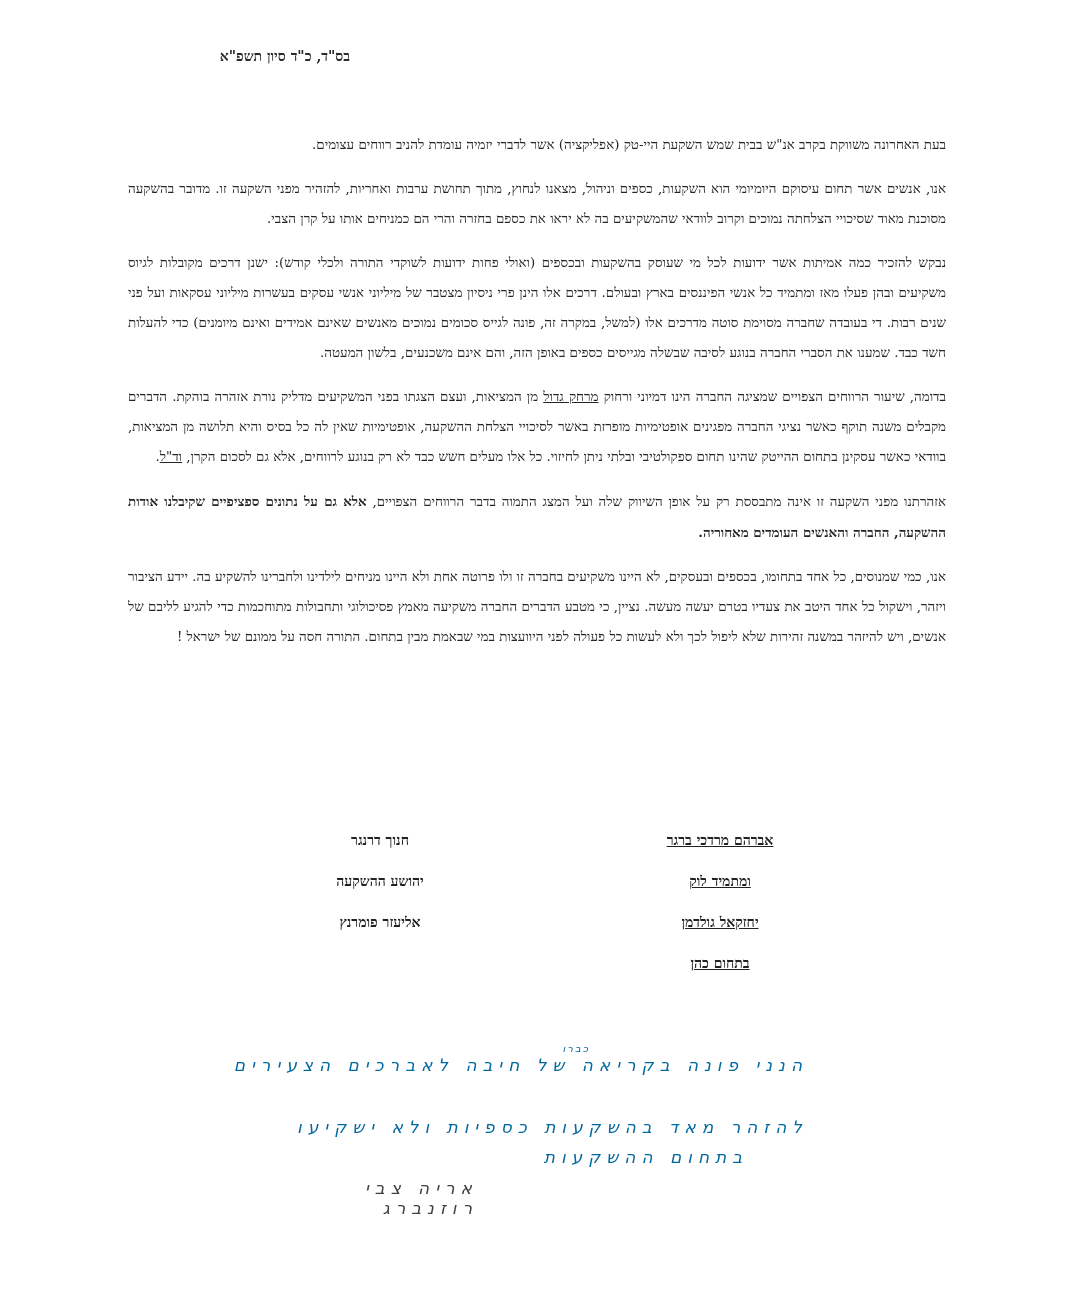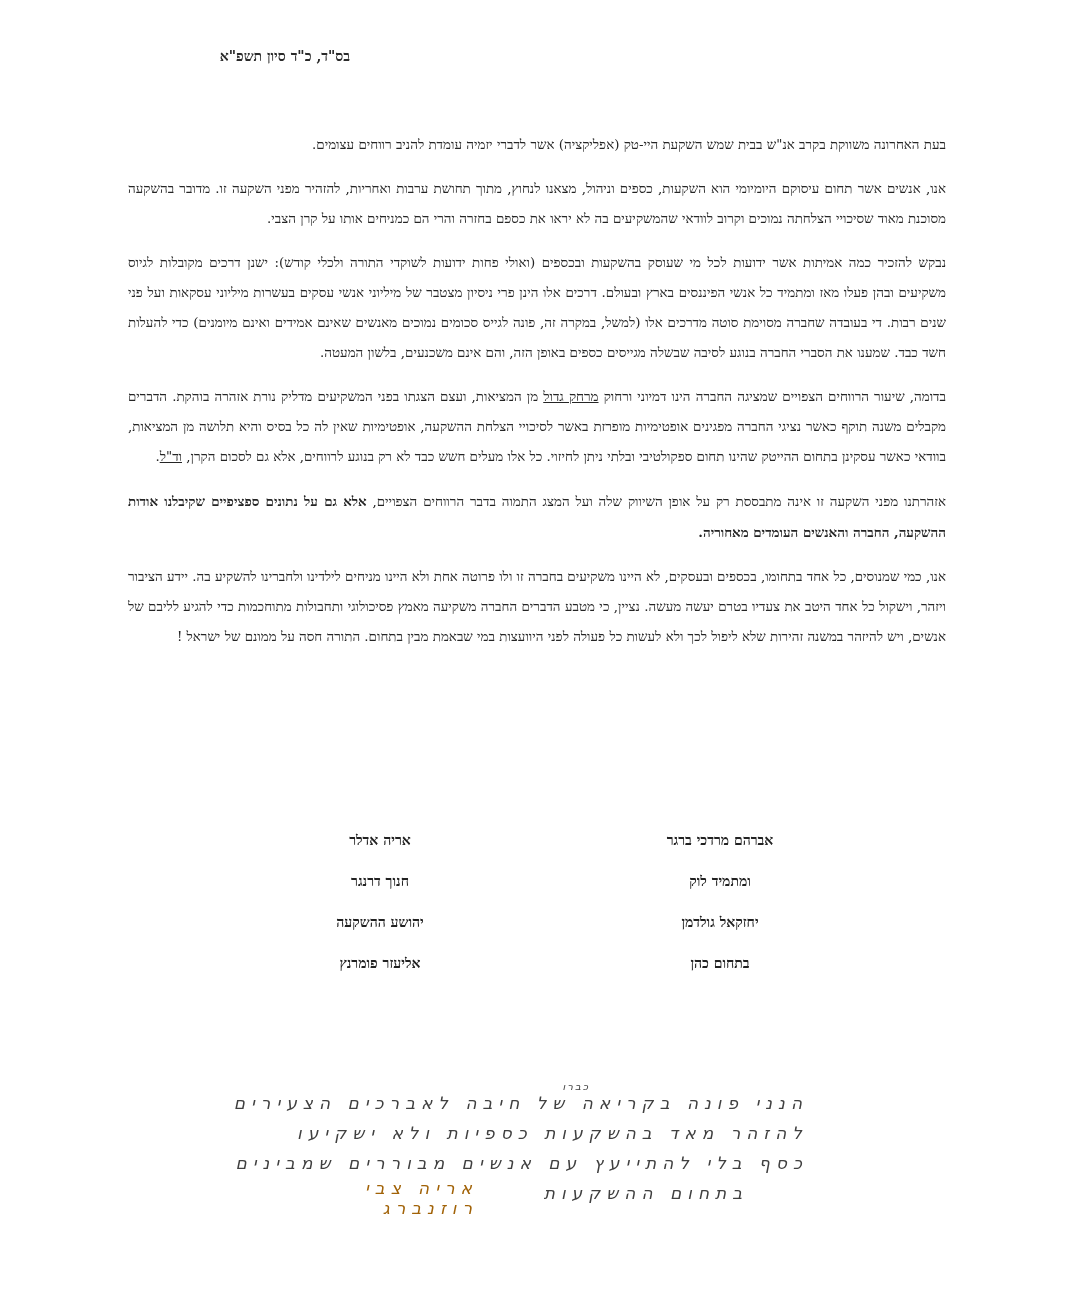--- a/index.html
+++ b/index.html
@@ -20,38 +20,38 @@
   }
   .para { margin: 0 0 14px 0; }
   .para.first { margin-bottom: 14px; }
   .u { text-decoration: underline; }
   .b { font-weight: bold; }
   .signatures {
     position: absolute; top: 826px; left: 280px; width: 540px; height: 150px;
     direction: rtl; font-size: 14px; font-weight: bold; color: #222;
   }
   .sig-col { position: absolute; top: 0; width: 200px; }
-  .sig-col.right { right: 0; text-align: center; }
+  .sig-col.right { right: 0; text-align: center; text-decoration: underline; }
   .sig-col.left { left: 0; text-align: center; }
   .sig { height: 41px; line-height: 28px; }
   .handwritten {
-    position: absolute; top: 1088px; left: 268px; width: 540px;
+    position: absolute; top: 1050px; left: 268px; width: 540px;
     direction: rtl; font-family: "DejaVu Sans", sans-serif; font-style: italic;
-    color: #404040; font-size: 17px; letter-spacing: 6px; line-height: 30px;
+    color: #0369a1; font-size: 17px; letter-spacing: 6px; line-height: 30px;
   }
   .hw-line { white-space: nowrap; }
   .hw-line.l1 { text-align: right; }
-  .hw-line.l2 { text-align: right; }
+  .hw-line.l2 { text-align: right; margin-top: 32px; }
   .hw-line.l3 { text-align: right; }
   .hw-line.l4 { padding-right: 60px; }
   .hw-above { position: absolute; top: -16px; right: 218px; font-size: 10px; letter-spacing: 2px; }
   .hw-sign {
     position: absolute; top: 1178px; left: 268px; width: 210px;
     direction: rtl; text-align: right; font-family: "DejaVu Sans", sans-serif; font-style: italic;
-    color: #a16207; font-size: 17px; letter-spacing: 6px;
+    color: #404040; font-size: 17px; letter-spacing: 6px;
   }
 </style>
 </head>
 <body>
 
 <div class="page">
 
   <div class="header-date">בס"ד, כ"ד סיון תשפ"א</div>
 
   <div class="body-text">
@@ -64,30 +64,28 @@
   </div>
 
   <div class="signatures">
     <div class="sig-col right">
       <div class="sig">אברהם מרדכי ברגר</div>
       <div class="sig">ומתמיד לוק</div>
       <div class="sig">יחזקאל גולדמן</div>
       <div class="sig">בתחום כהן</div>
     </div>
     <div class="sig-col left">
-      <div class="sig">אריה אדלר</div>
       <div class="sig">חנוך דרנגר</div>
       <div class="sig">יהושע ההשקעה</div>
       <div class="sig">אליעזר פומרנץ</div>
     </div>
   </div>
 
   <div class="handwritten">
     <span class="hw-above">כברו</span>
     <div class="hw-line l1">הנני פונה בקריאה של חיבה לאברכים הצעירים</div>
     <div class="hw-line l2">להזהר מאד בהשקעות כספיות ולא ישקיעו</div>
-    <div class="hw-line l3">כסף בלי להתייעץ עם אנשים מבוררים שמבינים</div>
     <div class="hw-line l4">בתחום ההשקעות</div>
   </div>
 
   <div class="hw-sign">אריה צבי רוזנברג</div>
 
 </div>
 
 </body></html>

